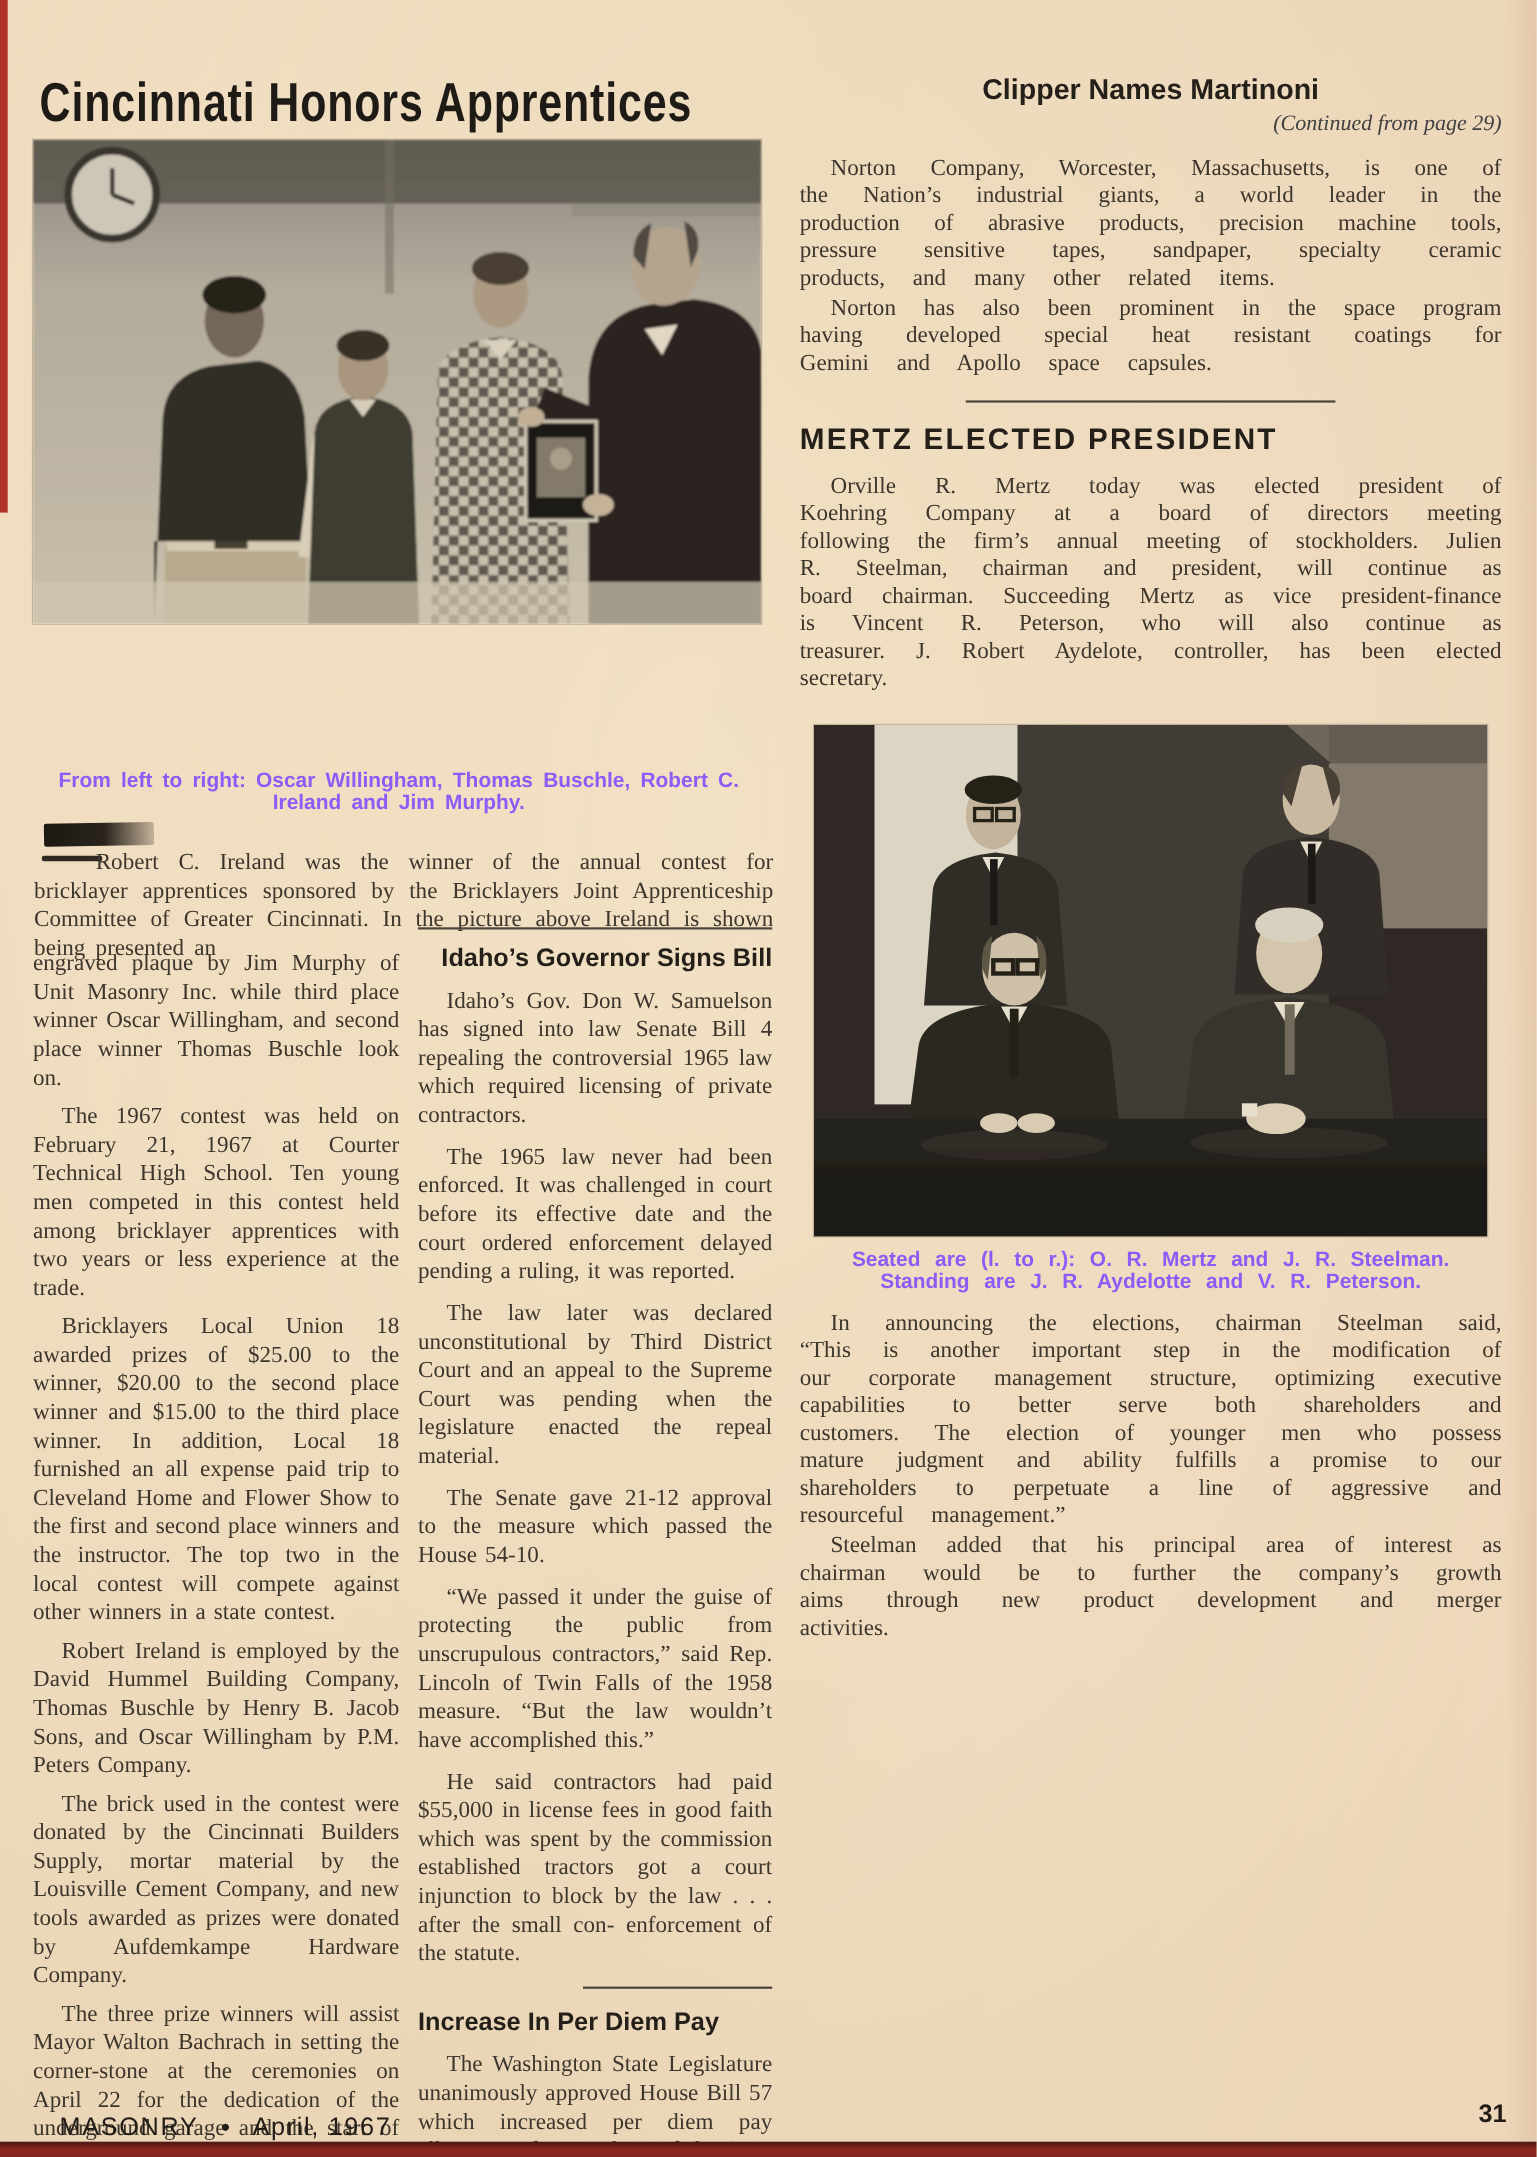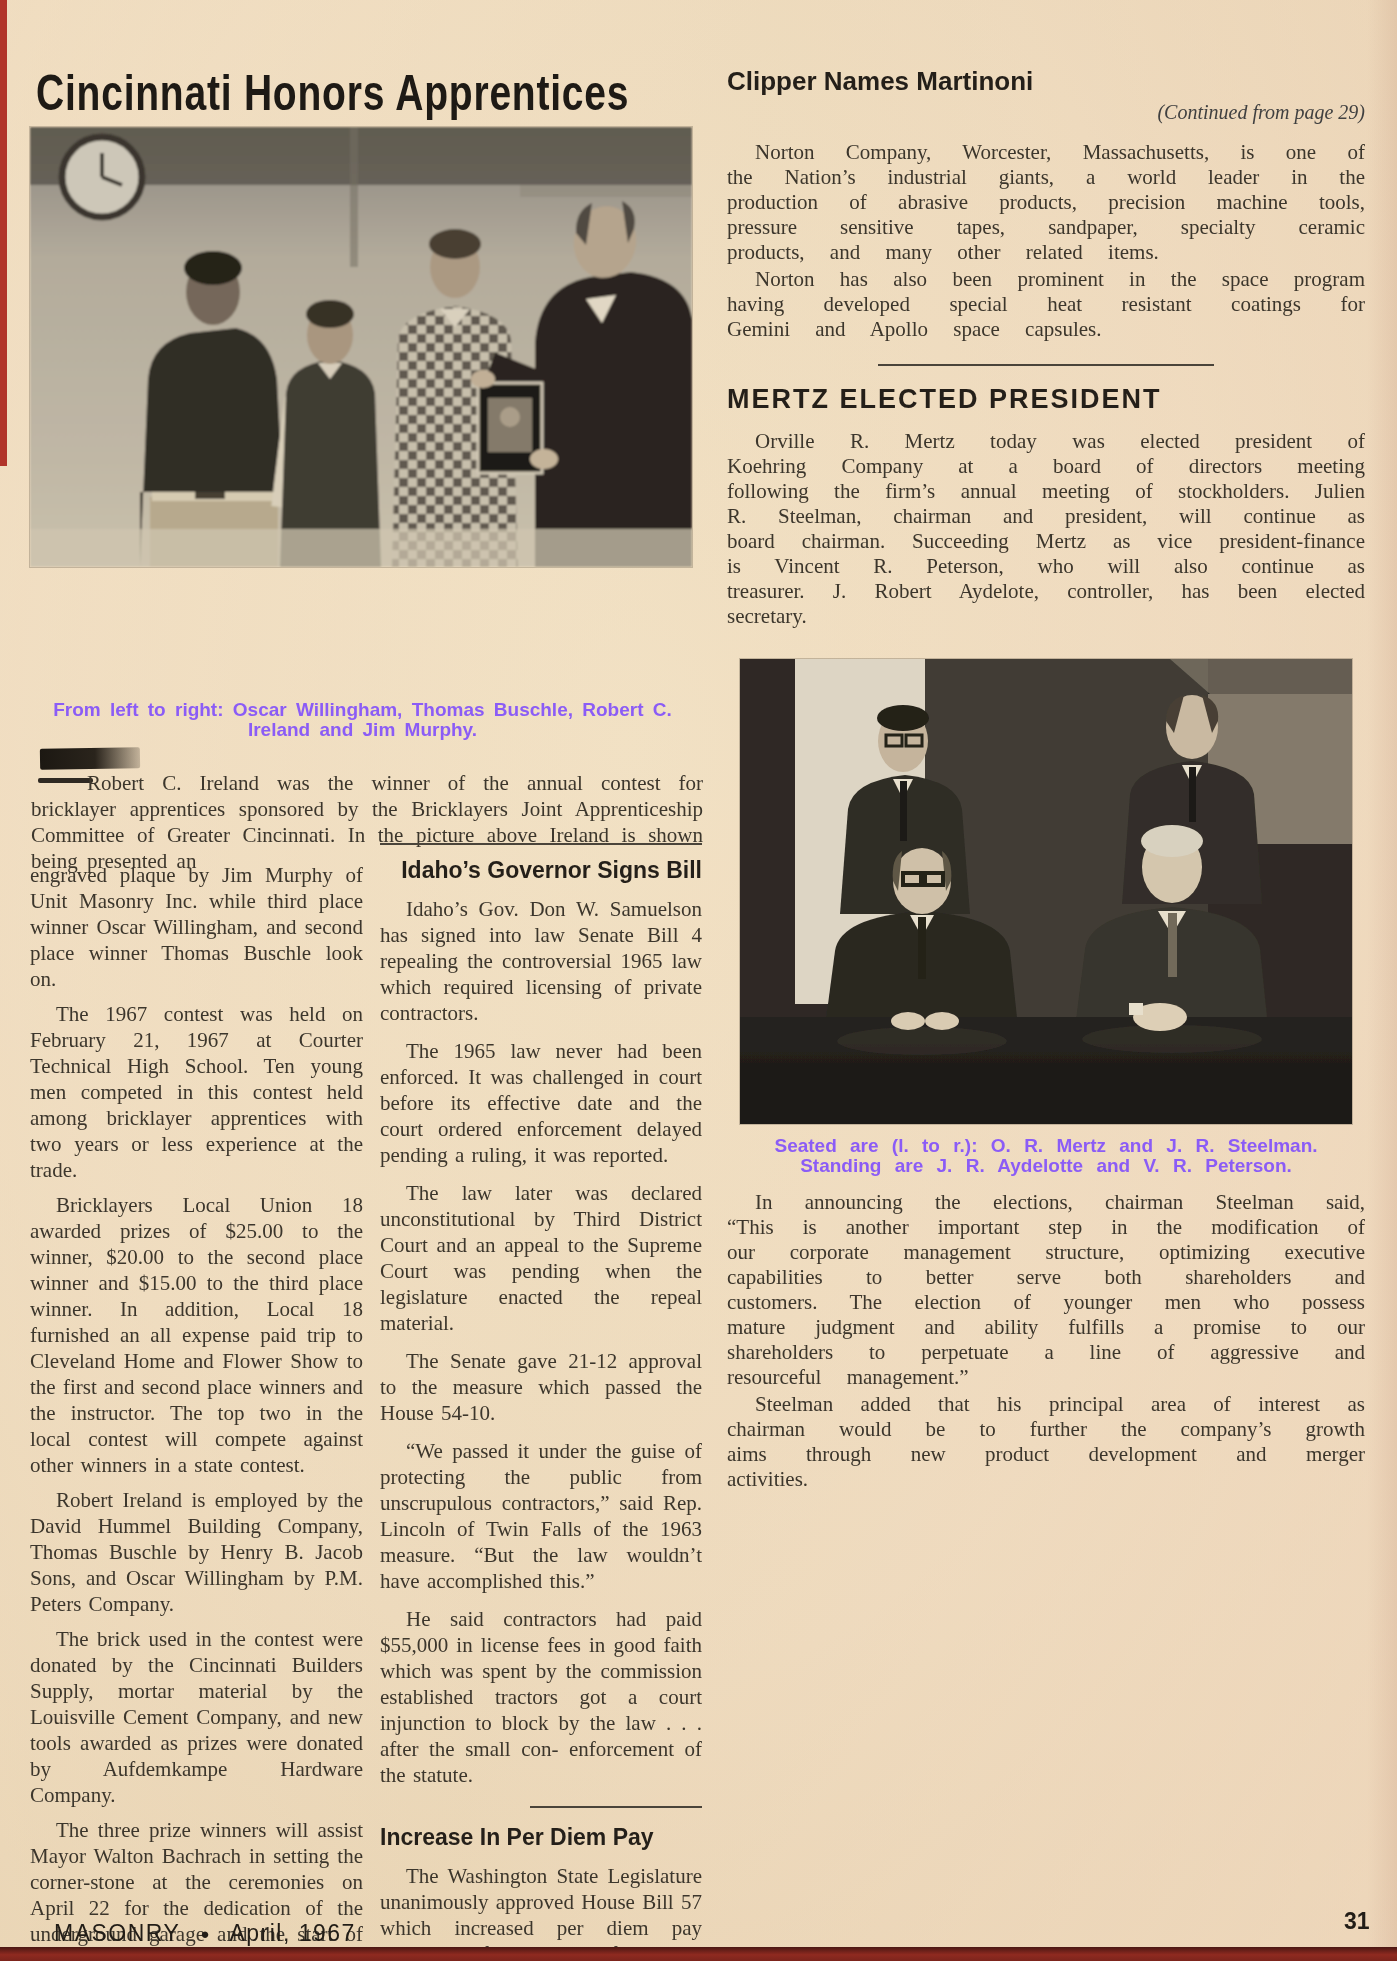--- a/index.html
+++ b/index.html
@@ -45,21 +45,21 @@
   .left-col p + p{margin-top:9px;}
   .mid-col{left:380px;top:843px;width:322px;}
   .mid-col p{margin-top:12px;}
   .right-col{left:727px;top:66px;width:638px;}
   .right-col p{line-height:25px;word-spacing:20px;margin-top:2px;}
   .right-col p.ind{text-indent:28px;}
 
   h3{font-family:"Liberation Sans", sans-serif;font-weight:700;margin:0;color:#241f19;}
   .h-idaho{font-size:23px;margin:12px 0 10px 0;text-align:right;}
   .h-perdiem{font-size:23px;margin:16px 0 12px 0;}
-  .h-clipper{font-size:26px;text-align:left;}
+  .h-clipper{font-size:26px;text-align:center;}
   .h-mertz{font-size:27px;letter-spacing:2px;margin:18px 0 0 0;}
 
   .continued{font-style:italic;font-size:20px;text-align:right;color:#404040;margin:4px 0 16px 0;}
 
   .rule{height:2px;background:#4a443a;border:none;}
   .rule-mid-top{width:100%;margin:0;}
   .rule-mid-short{width:172px;margin:18px 0 0 150px;}
   .rule-right{width:336px;margin:22px auto 18px auto;}
 
   .photo-right{width:612px;height:465px;margin:30px auto 0 auto;
@@ -166,21 +166,21 @@
     <p class="ind">The three prize winners will assist Mayor Walton Bachrach in setting the corner-stone at the ceremonies on April 22 for the dedication of the underground garage and the start of construction on Block A, between Fifth, Sixth, Vine and Walnut Streets.</p>
   </div>
 
   <div class="col mid-col">
     <div class="rule rule-mid-top"></div>
     <h3 class="h-idaho">Idaho’s Governor Signs Bill</h3>
     <p class="ind">Idaho’s Gov. Don W. Samuelson has signed into law Senate Bill 4 repealing the controversial 1965 law which required licensing of private contractors.</p>
     <p class="ind">The 1965 law never had been enforced. It was challenged in court before its effective date and the court ordered enforcement delayed pending a ruling, it was reported.</p>
     <p class="ind">The law later was declared unconstitutional by Third District Court and an appeal to the Supreme Court was pending when the legislature enacted the repeal material.</p>
     <p class="ind">The Senate gave 21-12 approval to the measure which passed the House 54-10.</p>
-    <p class="ind">“We passed it under the guise of protecting the public from unscrupulous contractors,” said Rep. Lincoln of Twin Falls of the 1963 measure. “But the law wouldn’t have accomplished this.”</p>
+    <p class="ind">“We passed it under the guise of protecting the public from unscrupulous contractors,” said Rep. Lincoln of Twin Falls of the 1958 measure. “But the law wouldn’t have accomplished this.”</p>
     <p class="ind">He said contractors had paid $55,000 in license fees in good faith which was spent by the commission established tractors got a court injunction to block by the law . . . after the small con- enforcement of the statute.</p>
     <div class="rule rule-mid-short"></div>
     <h3 class="h-perdiem">Increase In Per Diem Pay</h3>
     <p class="ind">The Washington State Legislature unanimously approved House Bill 57 which increased per diem pay allowances for members of the State Apprenticeship Council from $10 to $25.</p>
   </div>
 
   <div class="col right-col">
     <h3 class="h-clipper">Clipper Names Martinoni</h3>
     <div class="continued">(Continued from page 29)</div>
     <p class="ind">Norton Company, Worcester, Massachusetts, is one of the Nation’s industrial giants, a world leader in the production of abrasive products, precision machine tools, pressure sensitive tapes, sandpaper, specialty ceramic products, and many other related items.</p>

